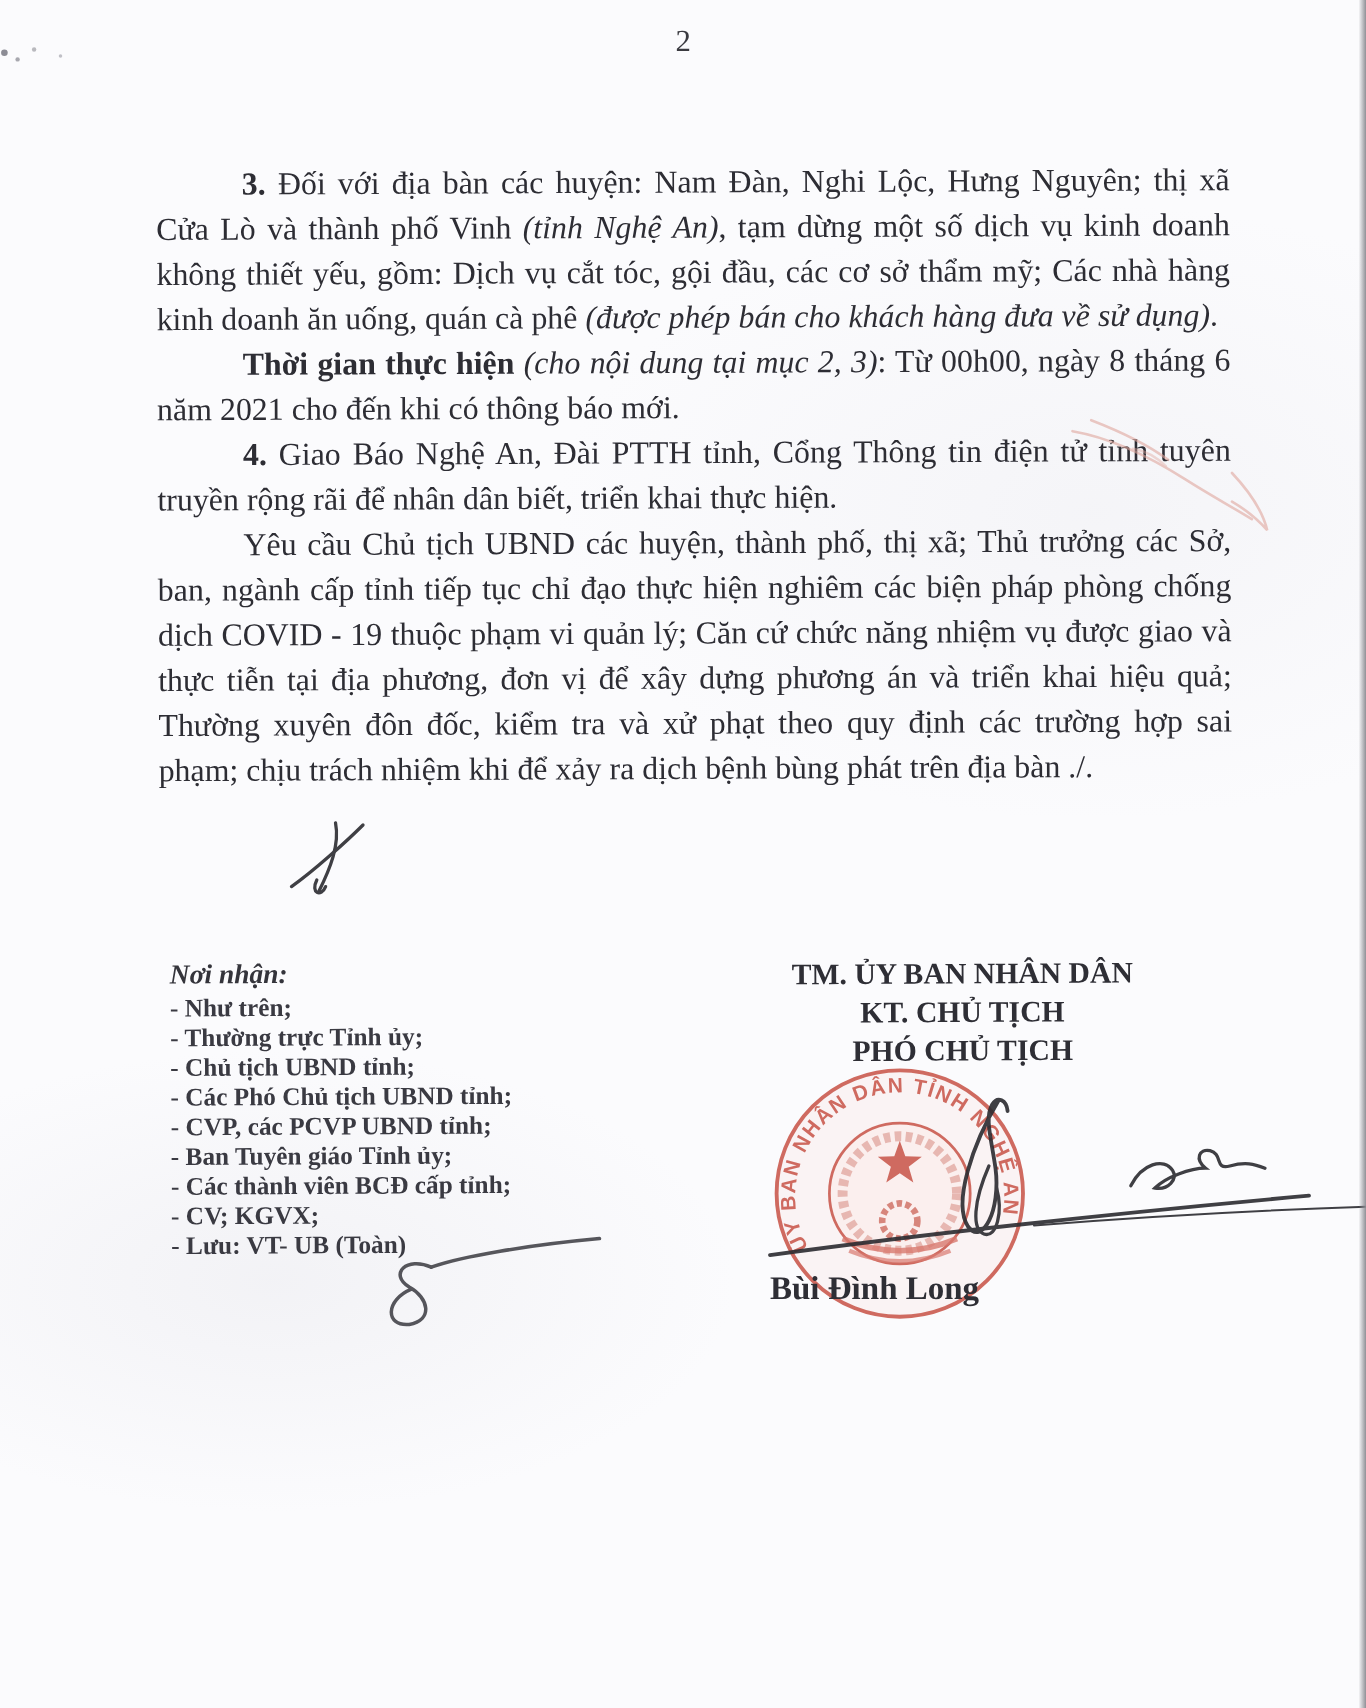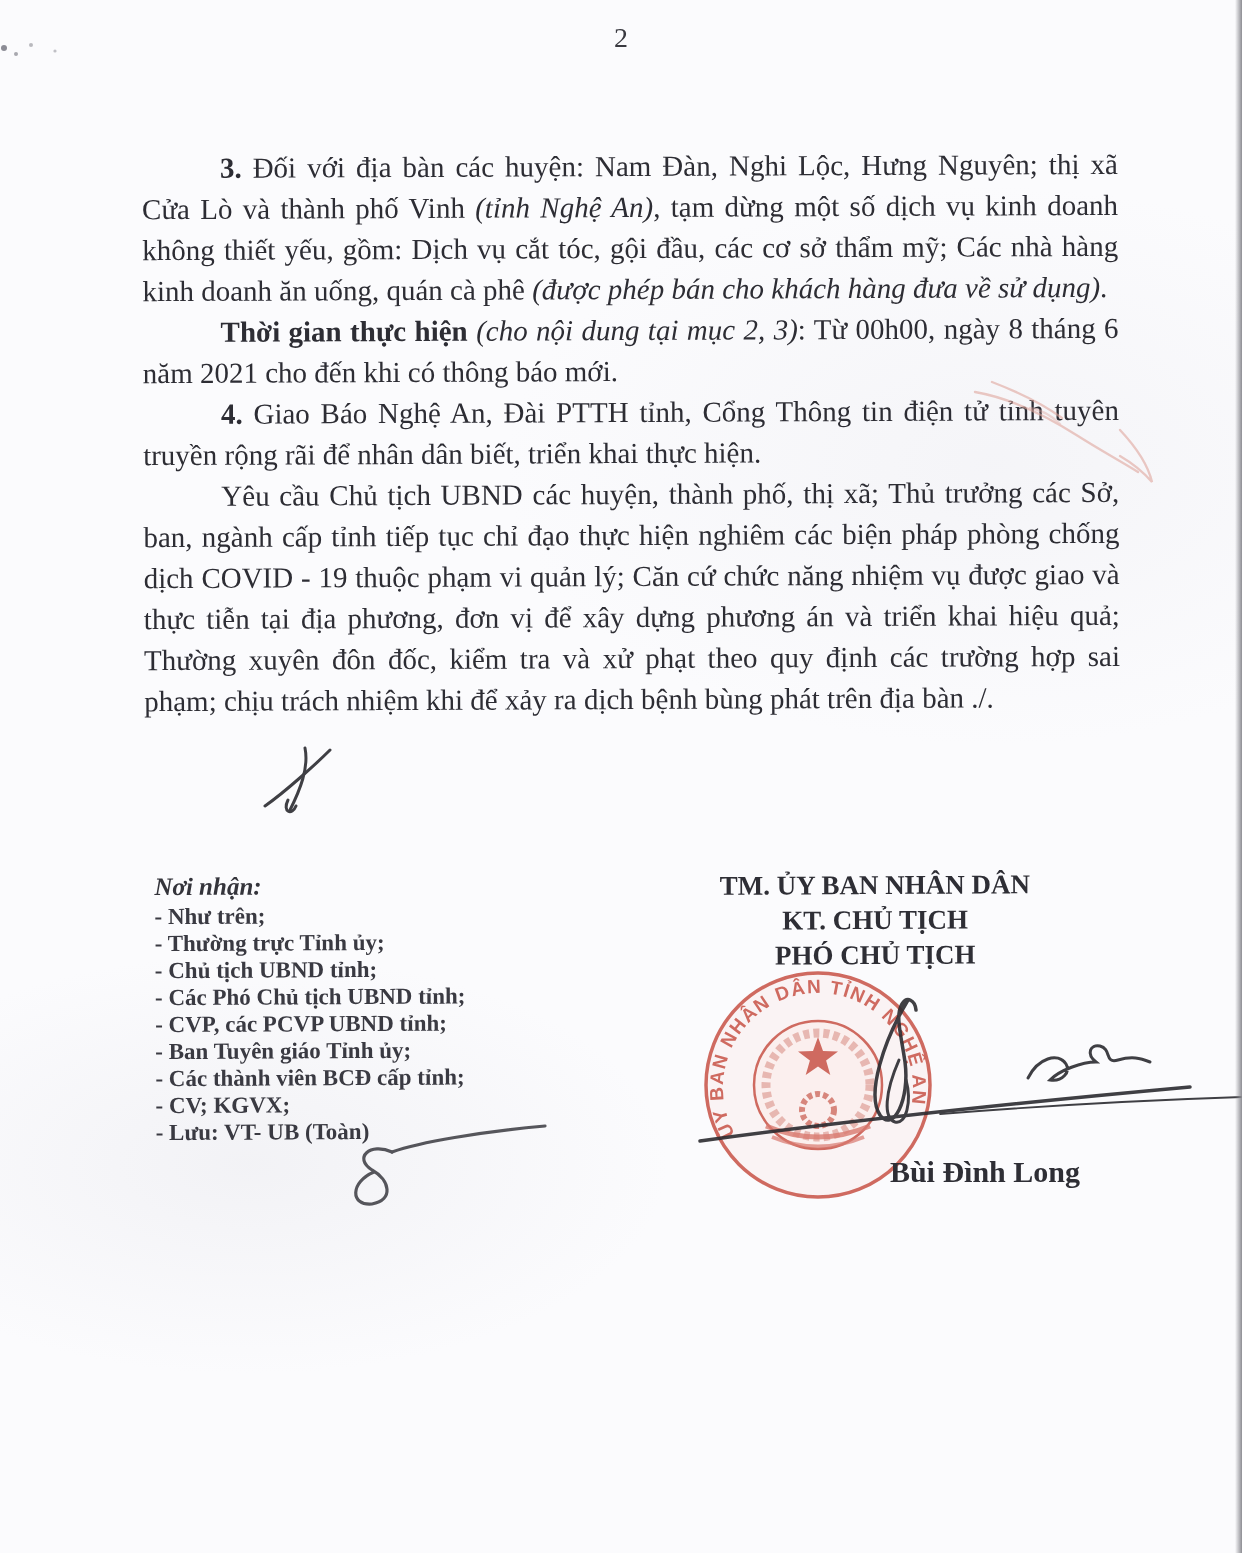--- a/index.html
+++ b/index.html
@@ -37,21 +37,21 @@
   }
   .recipients .item{
     font-weight:bold;font-size:23px;line-height:27px;color:#3a3a42;
   }
   .sig-block{
     position:absolute;left:660px;top:868px;width:430px;
     text-align:center;transform:rotate(-0.3deg);
   }
   .sig-block .l{font-weight:bold;font-size:27px;line-height:35px;color:#2e2e35;}
   .signer-name{
-    position:absolute;left:700px;top:1155px;width:380px;text-align:right;
+    position:absolute;left:700px;top:1155px;width:380px;text-align:left;
     font-weight:bold;font-size:30px;color:#2e2e35;
   }
   .svg-abs{position:absolute;}
   .edge-strip{
     position:absolute;right:0;top:0;width:7px;height:1553px;
     background:linear-gradient(to right, rgba(130,130,138,0), #8d8d93);
   }
 </style>
 </head>
 <body>

